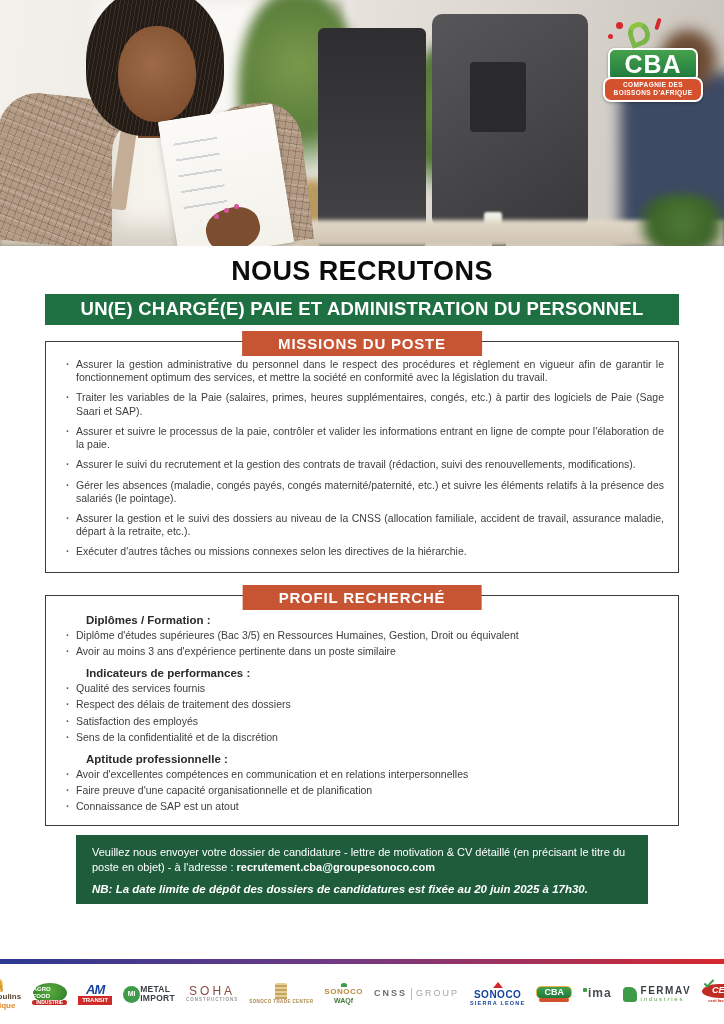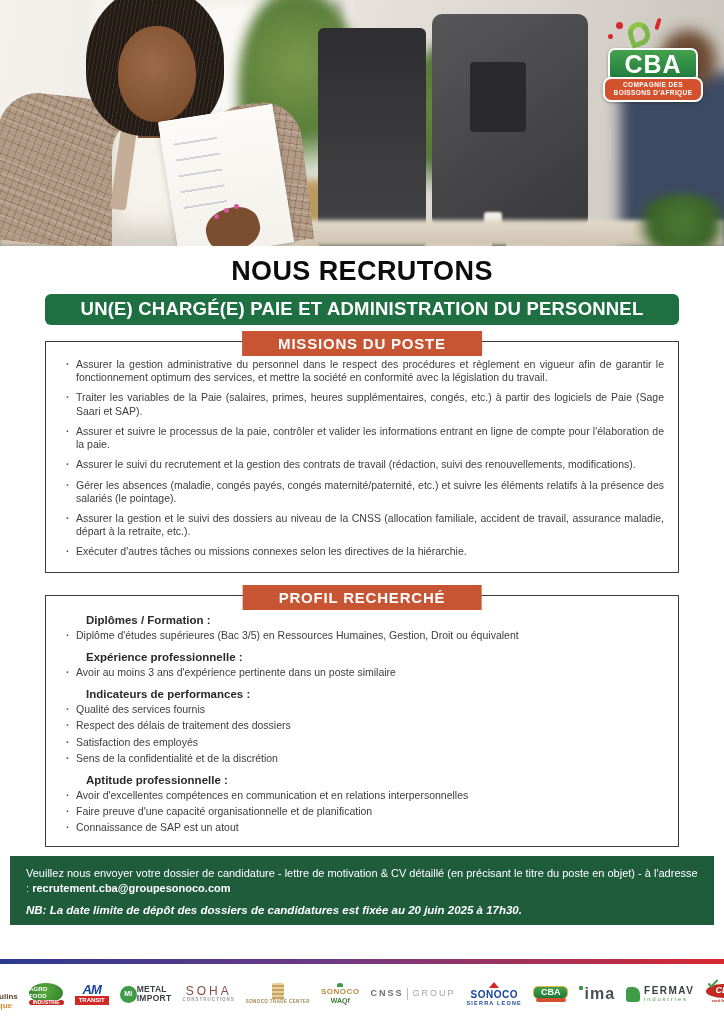--- a/index.html
+++ b/index.html
@@ -67,39 +67,39 @@
   .cba-box { display:inline-block; background:linear-gradient(#45a14c,#1e7a3c); border:2px solid #fff; border-radius:7px;
       padding:1px 14px; color:#fff; font-size:25px; font-weight:900; letter-spacing:1px; line-height:1.1;
       box-shadow:0 1px 3px rgba(0,0,0,.35); }
   .cba-sub { margin:-5px auto 0; width:100px; background:#d4512e; border:2px solid #fff; border-radius:8px;
       color:#fff; font-size:6.5px; font-weight:700; letter-spacing:.4px; padding:2px 4px; line-height:1.35;
       position:relative; box-shadow:0 1px 3px rgba(0,0,0,.3); }
 
   
   .main-title { margin:10px 0 7px; text-align:center; font-size:27px; font-weight:900; letter-spacing:.4px; color:#0c0c0c; }
   .position-banner { width:634px; margin:0 auto; background:var(--green,#1E6F42); color:#fff; text-align:center;
-      font-size:18.5px; font-weight:800; padding:4px 0 5px; letter-spacing:.2px;border-radius:6px; }
+      font-size:18.5px; font-weight:800; padding:4px 0 5px; letter-spacing:.2px; }
 
   .box { position:relative; width:634px; margin:0 auto; border:1.5px solid #3c3c3c; background:#fff; }
   .box.missions { margin-top:16px; padding:16px 14px 6px 12px; }
   .box.profil   { margin-top:22px; padding:14px 14px 8px 12px; }
   .tab { position:absolute; top:-11px; left:50%; transform:translateX(-50%); background:var(--orange,#C75433);
       color:#fff; font-size:15px; font-weight:700; letter-spacing:.8px; padding:4px 36px; white-space:nowrap; }
 
   ul.blist { list-style:none; }
   ul.blist li { display:flex; margin-bottom:7px; font-size:10.5px; line-height:1.26; color:#3d3d3d; }
   ul.blist li .dot { flex:none; width:10px; margin-left:8px; color:#555; font-weight:700; }
   ul.blist li .btxt { flex:1; }
   .missions .btxt { text-align:justify; }
 
   .profil h3 { font-size:11.5px; font-weight:700; color:#2a2a2a; margin:9px 0 3px 28px; }
   .profil h3.first { margin-top:4px; }
   .profil ul.blist li { margin-bottom:3px; }
 
-  .apply-box { width:704px; margin:9px auto 12px; background:var(--footer-green,#1E5C3C); color:#fff; padding:10px 16px 9px; }
+  .apply-box { width:572px; margin:9px auto 12px; background:var(--footer-green,#1E5C3C); color:#fff; padding:10px 16px 9px; }
   .apply-box .apply { font-size:11px; line-height:1.42; }
   .apply-box .email { color:#fff; font-weight:800; text-decoration:none; }
   .apply-box .deadline { font-size:11.5px; font-weight:700; font-style:italic; margin-top:7px; }
   .apply-box .note { font-size:10.5px; font-style:italic; text-align:center; margin-top:7px; color:#c9decf; }
 
   
   .bottom { position:absolute; left:0; bottom:0; width:724px; }
   .gradient-bar { width:724px; height:5px;
       background:linear-gradient(90deg, var(--gradient-blue,#2B3990) 0%, #6e3a85 45%, var(--gradient-red,#D7282F) 100%); }
   .logo-strip { height:60px; background:#fff; display:flex; align-items:center; justify-content:center; gap:11px; padding:0 6px; }
@@ -130,21 +130,21 @@
   .lg-siaf .l1 { font-size:9px; color:#6d6d6d; letter-spacing:2px; }
   .lg-siaf .sep { width:1px; height:12px; background:#bbb; }
   .lg-siaf .l2 { font-size:9px; font-weight:400; color:#a5a5a5; letter-spacing:2px; }
   .lg-sono .roof { width:0; height:0; border-left:5px solid transparent; border-right:5px solid transparent; border-bottom:6px solid #d02a28; margin-bottom:1px; }
   .lg-sono .l1 { font-size:10px; color:#16449c; letter-spacing:.5px; }
   .lg-sono .l2 { font-size:5.5px; color:#16449c; letter-spacing:1.2px; }
   .lg-cba-mini .mini-box { background:linear-gradient(#45a14c,#1e7a3c); border:1.5px solid #e8b03c; border-radius:5px; color:#fff; font-size:9px; font-weight:900; padding:1px 7px; }
   .lg-cba-mini .mini-sub { width:30px; height:4px; background:#d4512e; border-radius:2px; margin-top:-1px; }
   .lg-ima { flex-direction:row !important; align-items:flex-start !important; gap:1px; }
   .lg-ima .dot { width:4px; height:4px; background:#3f9b47; border-radius:1px; margin-top:1px; }
-  .lg-ima .l1 { font-size:16px; font-weight:700; color:#4a4f55; letter-spacing:1px; }
+  .lg-ima .l1 { font-size:12px; font-weight:700; color:#4a4f55; letter-spacing:1px; }
   .lg-fermav { flex-direction:row !important; gap:4px; }
   .lg-fermav .bear { width:14px; height:15px; background:#3f9b47; border-radius:4px 7px 3px 3px; }
   .lg-fermav .txt { display:flex; flex-direction:column; }
   .lg-fermav .l1 { font-size:10px; color:#3a3f44; letter-spacing:1.5px; font-weight:600; }
   .lg-fermav .l2 { font-size:6px; color:#5aa04a; letter-spacing:1.8px; font-weight:400; }
   .lg-cerfi .oval { background:#c22b23; border-radius:45% 55% 50% 50%/70% 70% 60% 60%; color:#fff; font-size:9px; font-weight:800; font-style:italic; padding:2px 10px; position:relative; }
   .lg-cerfi .check { position:absolute; left:2px; top:-4px; width:10px; height:5px; border-left:2.5px solid #3f9b47; border-bottom:2.5px solid #3f9b47; transform:rotate(-45deg); }
   .lg-cerfi .l2 { font-size:4px; color:#c22b23; margin-top:1px; }
 </style>
 </head>
@@ -233,21 +233,20 @@
     <div class="tab">PROFIL RECHERCHÉ</div>
 
     <h3 class="first">Diplômes / Formation :</h3>
     <ul class="blist">
       <li>
           <span class="dot">·</span>
           <span class="btxt">Diplôme d'études supérieures (Bac 3/5) en Ressources Humaines, Gestion, Droit ou équivalent</span>
         </li>
     </ul>
 
-    <h3>Expérience professionnelle :</h3>
     <ul class="blist">
       <li>
           <span class="dot">·</span>
           <span class="btxt">Avoir au moins 3 ans d'expérience pertinente dans un poste similaire</span>
         </li>
     </ul>
 
     <h3>Indicateurs de performances :</h3>
     <ul class="blist">
       <li>

